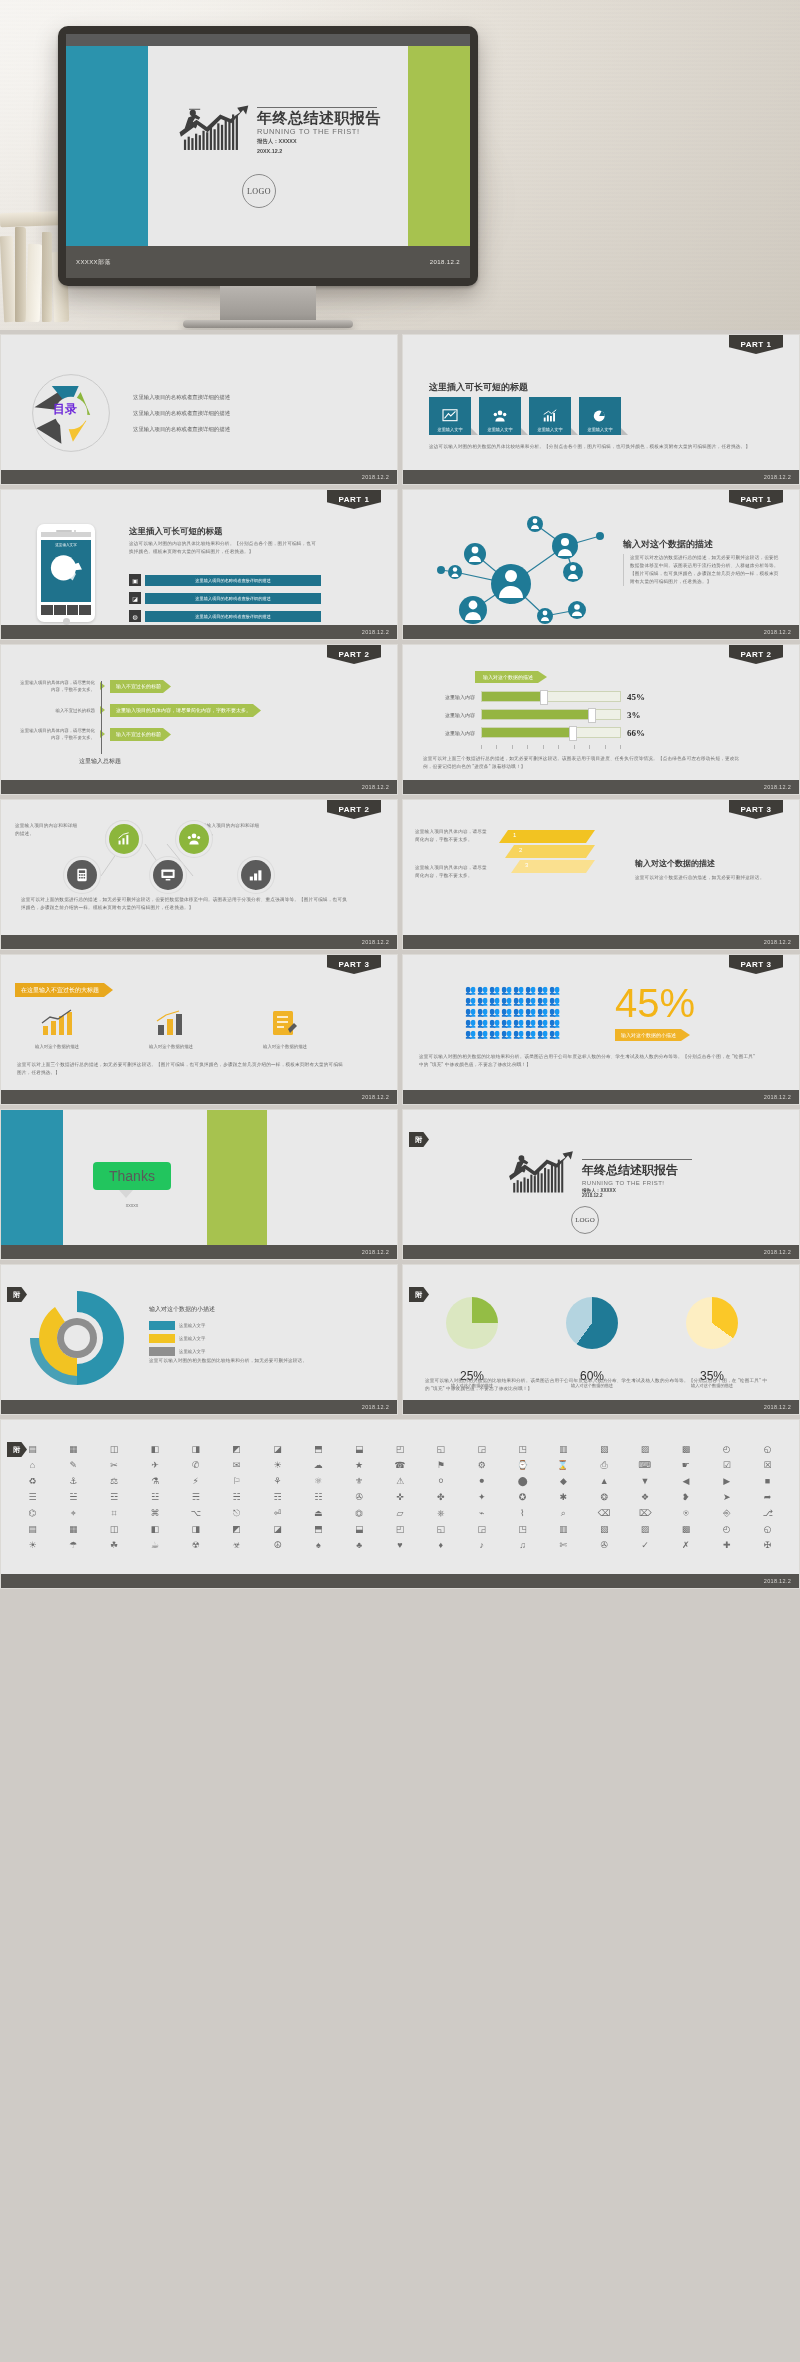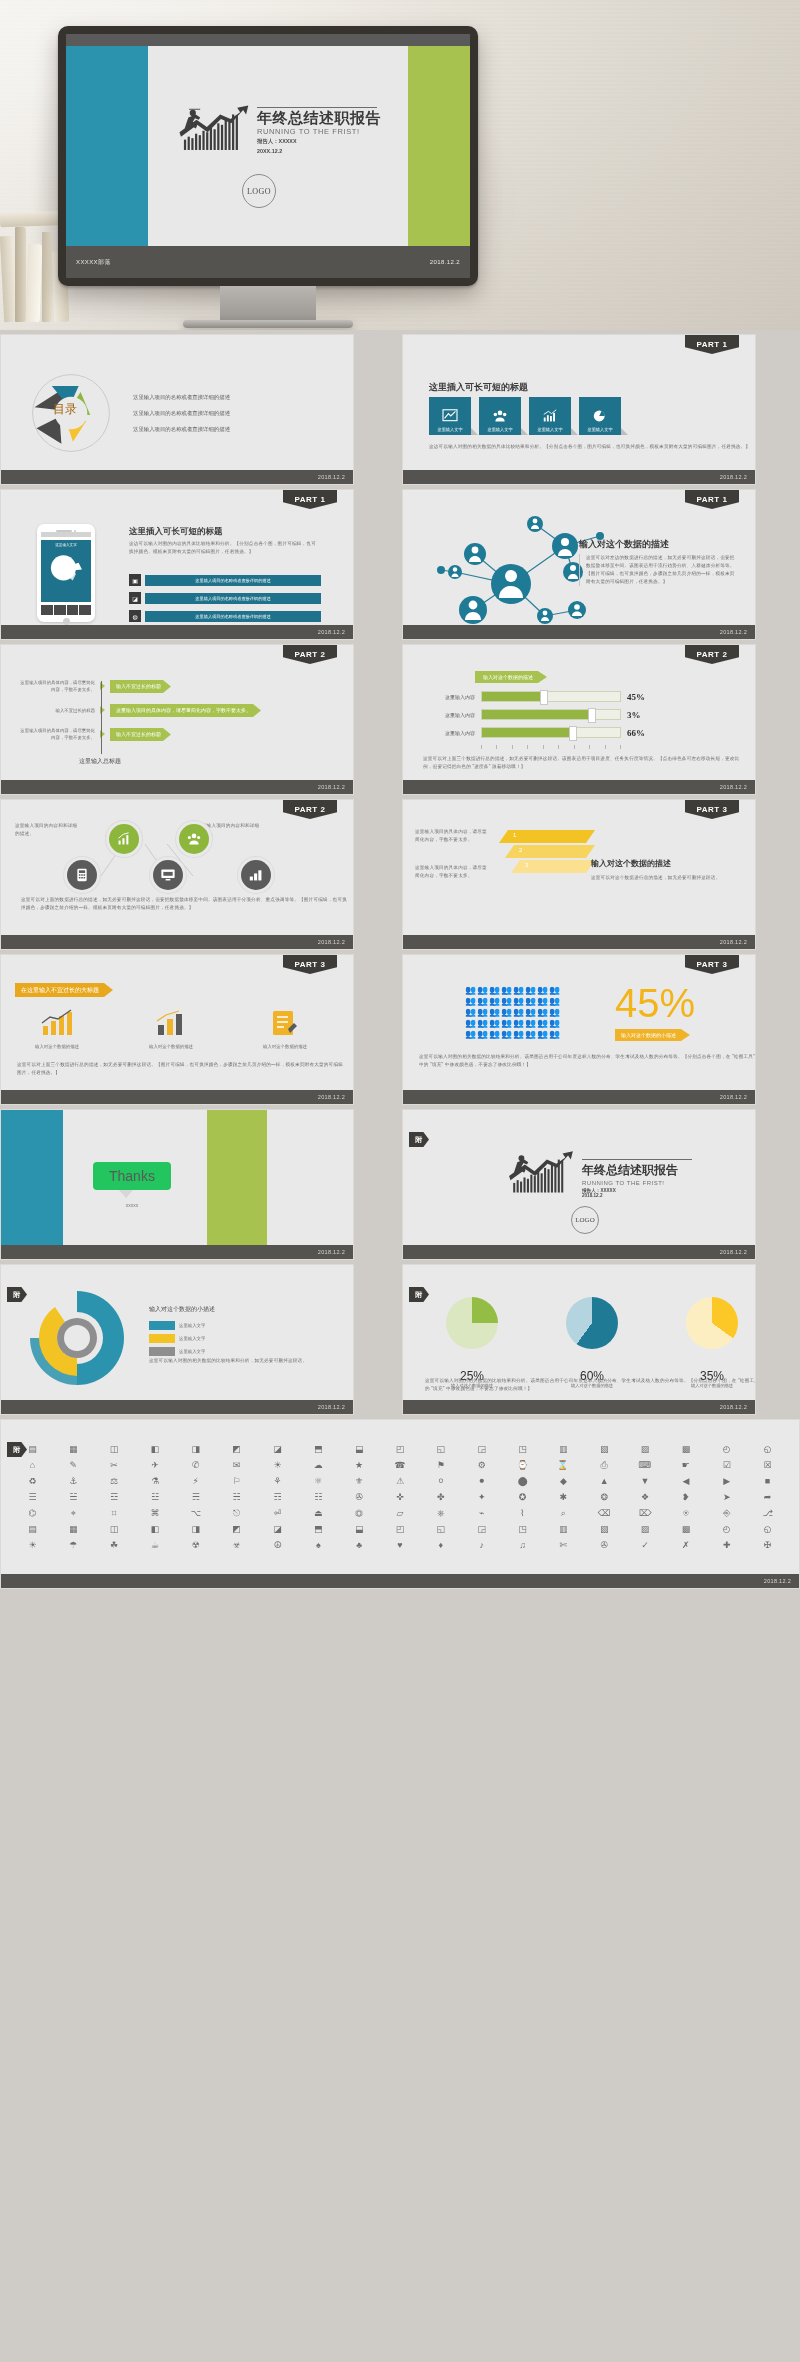--- a/index.html
+++ b/index.html
@@ -63,21 +63,21 @@
   .logo-circle{ position:absolute; left:176px; top:128px; width:34px; height:34px; border:1px solid #8b8b8b;
     border-radius:50%; display:flex; align-items:center; justify-content:center;
     font-family:"Liberation Serif", serif; font-size:8px; color:#4a4a4a; letter-spacing:.5px;}
   .stand { width:96px; height:34px; margin:0 auto; background:linear-gradient(180deg,#b9b5b0,#9b9792); }
   .stand-base{ width:170px; height:8px; margin:0 auto; border-radius:4px;
     background:linear-gradient(180deg,#c3bfba,#8e8a85); box-shadow:0 4px 10px rgba(0,0,0,.2);}
 
   
   .grid { display:grid; grid-template-columns: 1fr 1fr; gap:4px 4px; padding:4px 0 0 0; background:#cfcbc6;}
   .slide {
-    position:relative; width:354px; height:151px; background:#e9e9e9; overflow:hidden;
+    position:relative; width:398px; height:151px; background:#e9e9e9; overflow:hidden;
     border:1px solid #dcdad6;
   }
   .slide.full { grid-column: 1 / -1; width:800px; }
   .sfoot{ position:absolute; left:0; right:0; bottom:0; height:14px; background:#55534f;
      display:flex; align-items:center; justify-content:flex-end; padding-right:8px;
      color:#d9d7d3; font-size:5.5px; letter-spacing:.3px;}
   .part-tag{
     position:absolute; right:16px; top:0; width:54px; height:19px; background:#3e3c38; color:#fff;
     font-size:8px; font-weight:bold; display:flex; align-items:center; justify-content:center;
     clip-path: polygon(0 0,100% 0,100% 64%,50% 100%,0 64%); letter-spacing:.5px;
@@ -251,21 +251,21 @@
           <polygon points="66,58 52,80 44,56" fill="#f5c330"></polygon>
           <polygon points="40,82 14,66 38,54" fill="#4a4a4a"></polygon>
           <circle cx="50" cy="50" r="17" fill="#e9e9e9"></circle>
         </svg>
         <div class="toc-lines">
           <div class="toc-line">这里输入项目的名称或者直接详细的描述</div>
           <div class="toc-line">这里输入项目的名称或者直接详细的描述</div>
           <div class="toc-line">这里输入项目的名称或者直接详细的描述</div>
         </div>
       </div>
-      <div style="position:absolute;left:52px;top:66px;font-size:12px;font-weight:normal;color:#a16207;">目录</div>
+      <div style="position:absolute;left:52px;top:66px;font-size:12px;font-weight:bold;color:#6d28d9;">目录</div>
       <div class="sfoot">
         <span>2018.12.2</span>
       </div>
     </div>
 
     <div class="slide">
       <div class="part-tag">PART 1</div>
       <div class="s3-title">这里插入可长可短的标题</div>
       <div class="tiles">
         <div class="tile">

